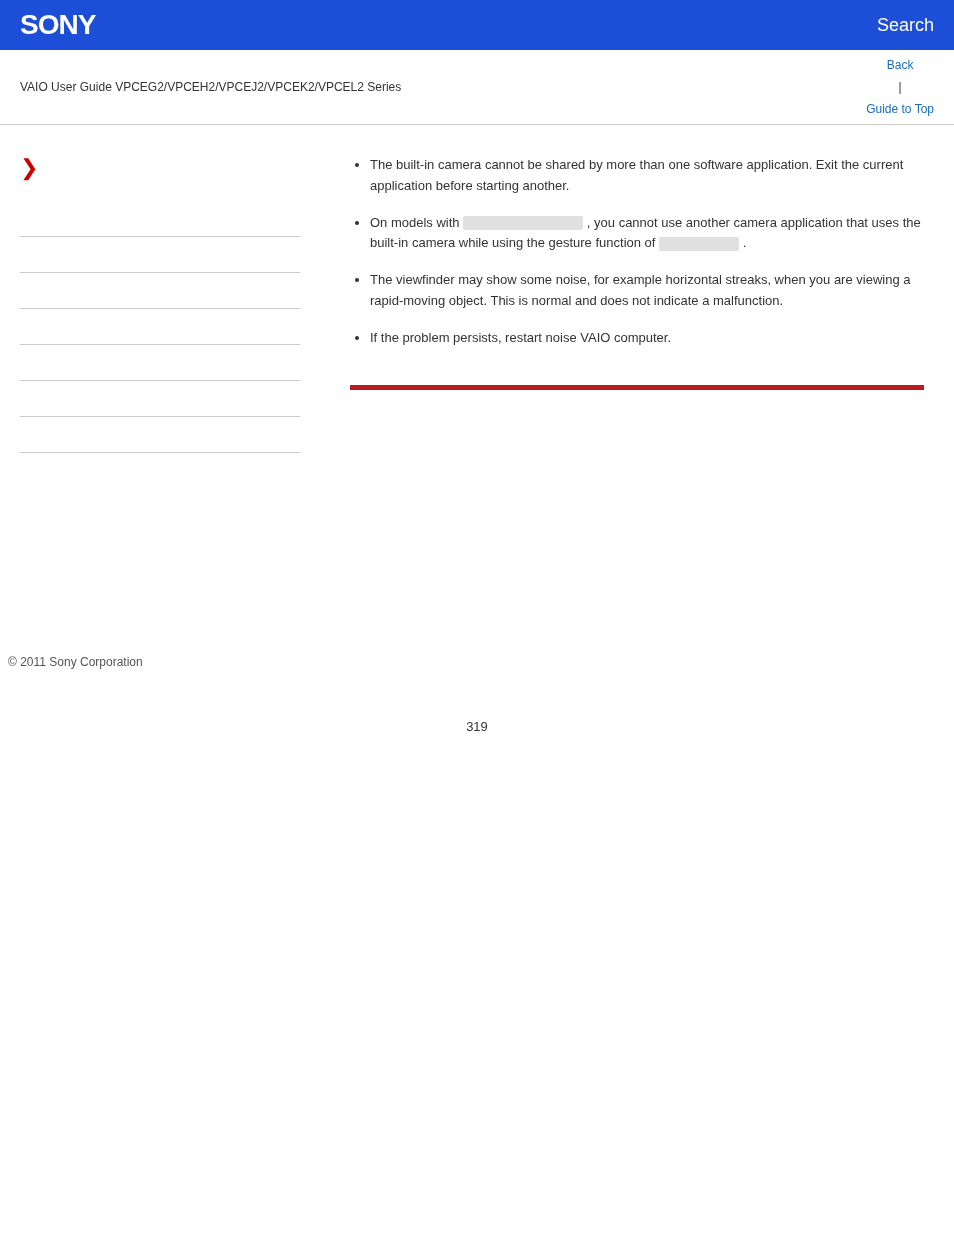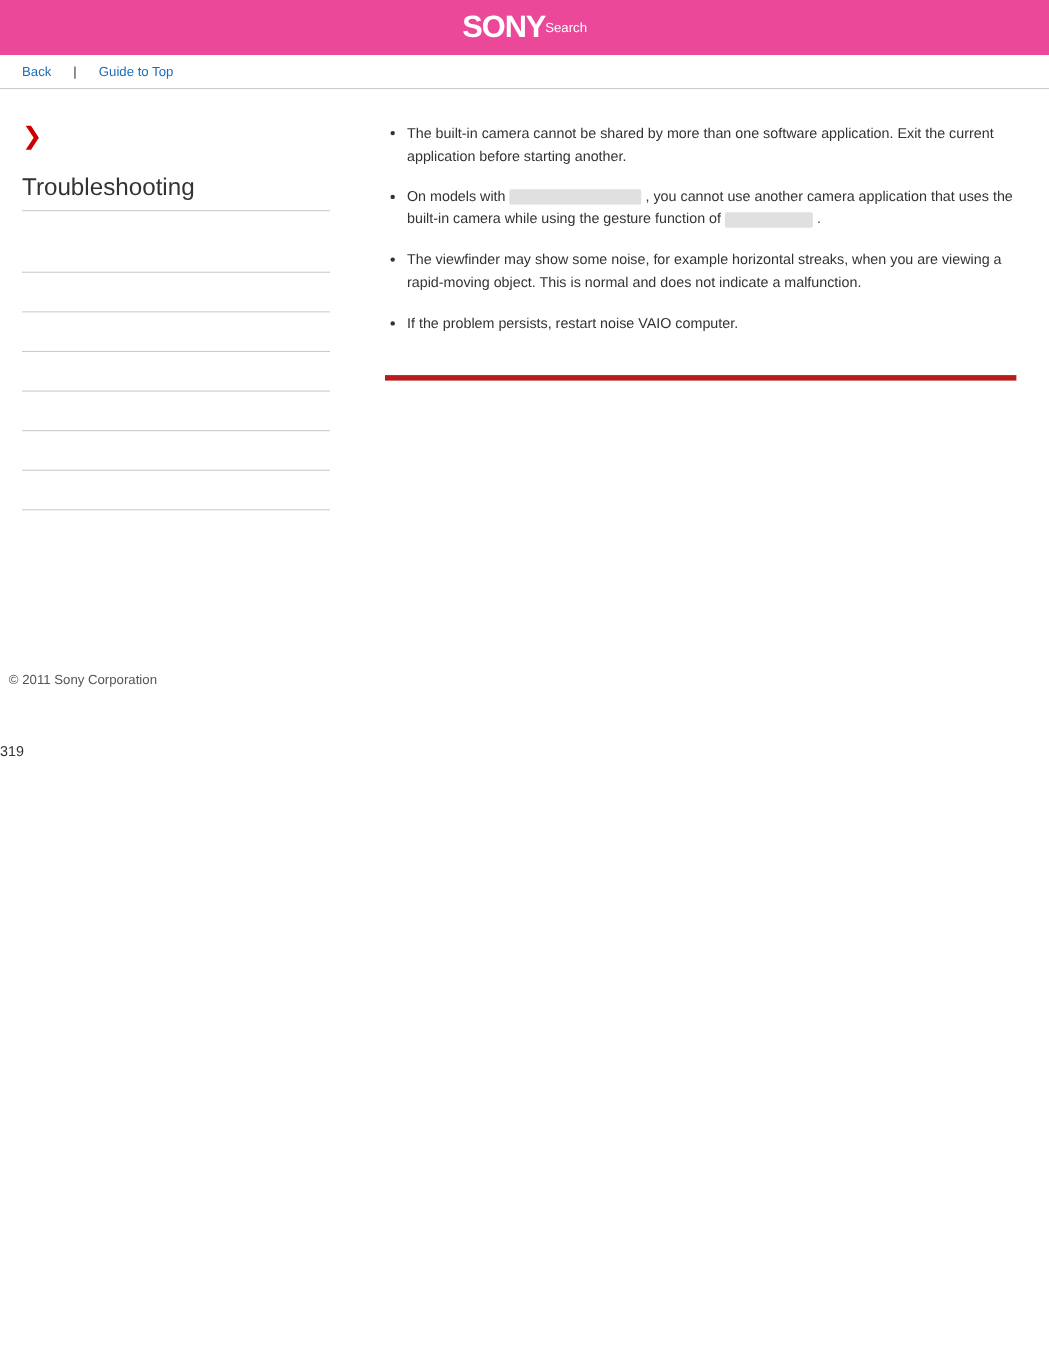--- a/index.html
+++ b/index.html
@@ -12,39 +12,39 @@
       font-family: Arial, Helvetica, sans-serif;
       font-size: 13px;
       color: #333;
       background: #fff;
       width: 954px;
       min-height: 1235px;
     }
 
     
     .header {
-      background: #ec4899;
+      background: #1d4ed8;
       height: 50px;
       display: flex;
       align-items: center;
-      justify-content: center;
+      justify-content: space-between;
       padding: 0 20px;
     }
 
     .sony-logo {
       color: #fff;
       font-size: 28px;
       font-weight: bold;
       letter-spacing: -1px;
       font-family: 'Arial Black', Arial, sans-serif;
     }
 
     .search-btn {
       color: #fff;
-      font-size: 12px;
+      font-size: 18px;
       background: none;
       border: none;
       cursor: pointer;
     }
 
     
     .breadcrumb-bar {
       border-bottom: 1px solid #ccc;
       padding: 8px 20px;
       display: flex;
@@ -52,22 +52,23 @@
       align-items: center;
       font-size: 12px;
     }
 
     .breadcrumb-title {
       color: #333;
     }
 
     .breadcrumb-nav {
       display: flex;
-      gap: 20px;
+      gap: 8px;
       align-items: center;
+      flex-direction: column;
     }
 
     .breadcrumb-nav a {
       color: #1a6dbd;
       text-decoration: none;
     }
 
     .breadcrumb-separator {
       color: #333;
     }
@@ -158,47 +159,47 @@
 
     
     .footer {
       padding: 20px 8px;
       font-size: 12px;
       color: #555;
       margin-top: 10px;
     }
 
     .page-number {
-      text-align: left;
+      text-align: center;
       font-size: 13px;
       color: #333;
       padding: 30px 0 20px 0;
     }
   </style>
 </head>
 <body>
 
 <header class="header">
   <span class="sony-logo">SONY</span>
   <button class="search-btn">Search</button>
 </header>
 
 <div class="breadcrumb-bar">
+  <span class="breadcrumb-title">VAIO User Guide VPCEG2/VPCEH2/VPCEJ2/VPCEK2/VPCEL2 Series</span>
   <div class="breadcrumb-nav">
     <a href="#">Back</a>
     <span class="breadcrumb-separator">|</span>
     <a href="#">Guide to Top</a>
   </div>
 </div>
 
 <div class="main-container">
 
   <aside class="sidebar">
     <div class="chevron-icon">❯</div>
-    <h2 class="section-title">Troubleshooting</h2>
     <ul class="sidebar-links">
       <li><a href="#">&nbsp;</a></li>
       <li><a href="#">&nbsp;</a></li>
       <li><a href="#">&nbsp;</a></li>
       <li><a href="#">&nbsp;</a></li>
       <li><a href="#">&nbsp;</a></li>
       <li><a href="#">&nbsp;</a></li>
       <li><a href="#">&nbsp;</a></li>
     </ul>
   </aside>

